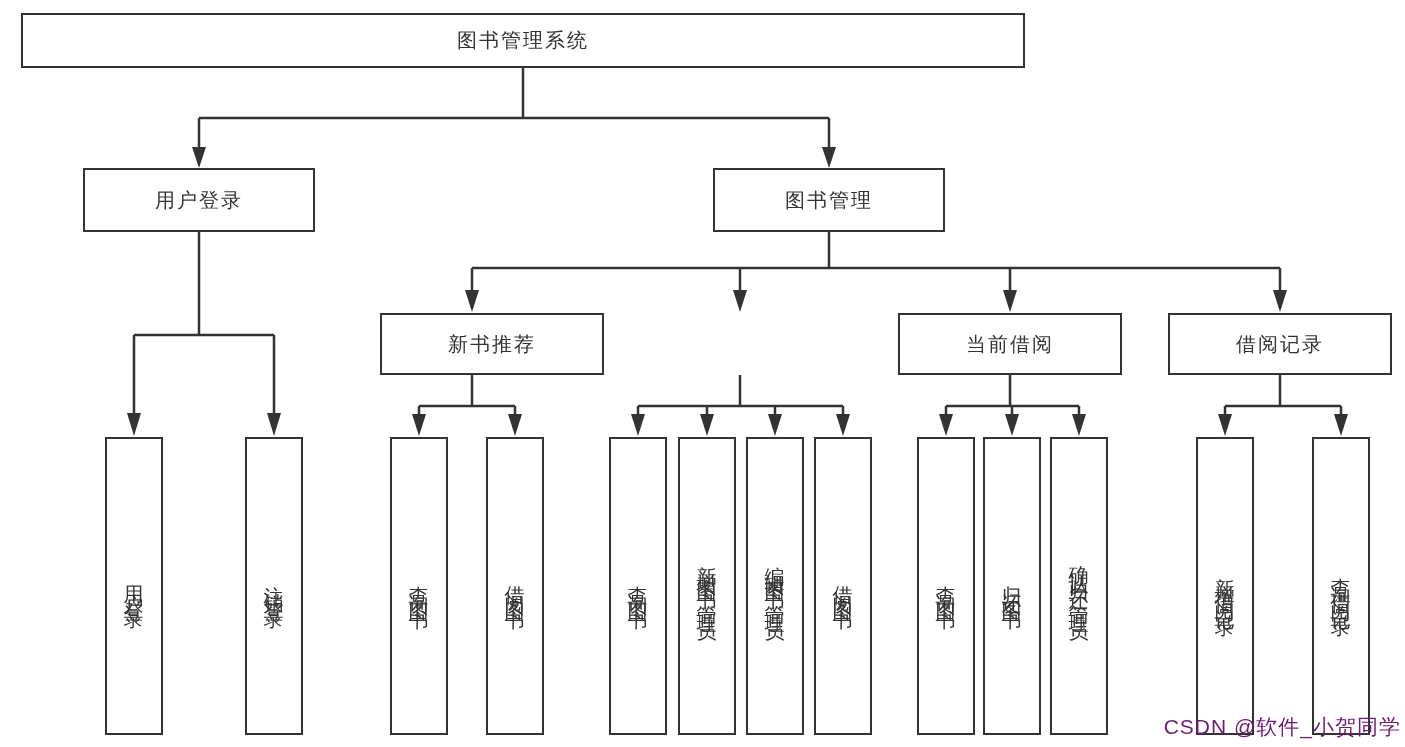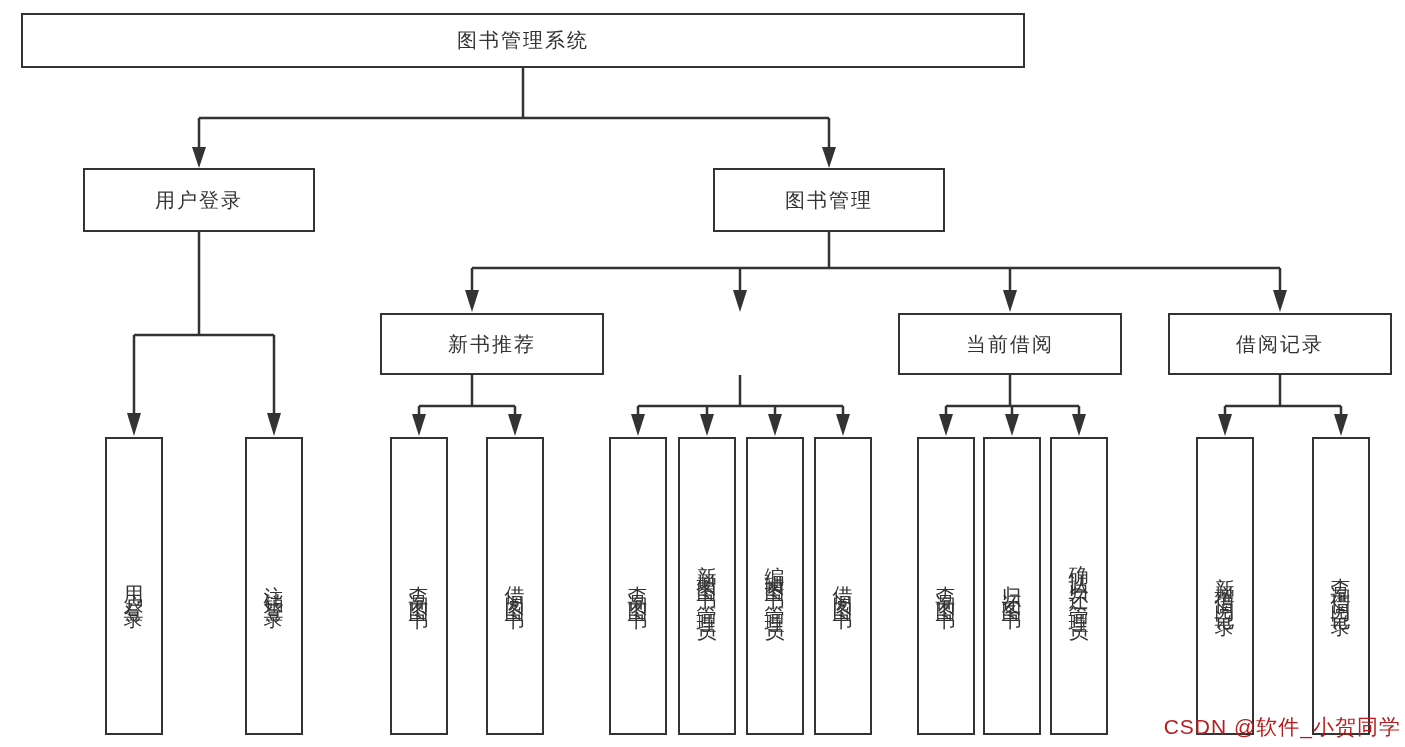--- a/index.html
+++ b/index.html
@@ -63,21 +63,21 @@
   .leaf-3a { left: 609px; }  .leaf-3b { left: 678px; }
   .leaf-3c { left: 746px; }  .leaf-3d { left: 814px; }
   .leaf-4a { left: 917px; }  .leaf-4b { left: 983px; }
   .leaf-4c { left: 1050px; }
   .leaf-5a { left: 1196px; } .leaf-5b { left: 1312px; }
   .watermark {
     position: absolute;
     right: 4px;
     bottom: 6px;
     font-size: 21px;
-    color: #b91c1c;
+    color: #701a75;
     letter-spacing: 1px;
     white-space: nowrap;
   }
   .cline { stroke: #333333; stroke-width: 2.5; fill: none; }
   .ahead { fill: #333333; stroke: none; }
 </style>
 </head>
 <body>
 
 <div id="canvas">

